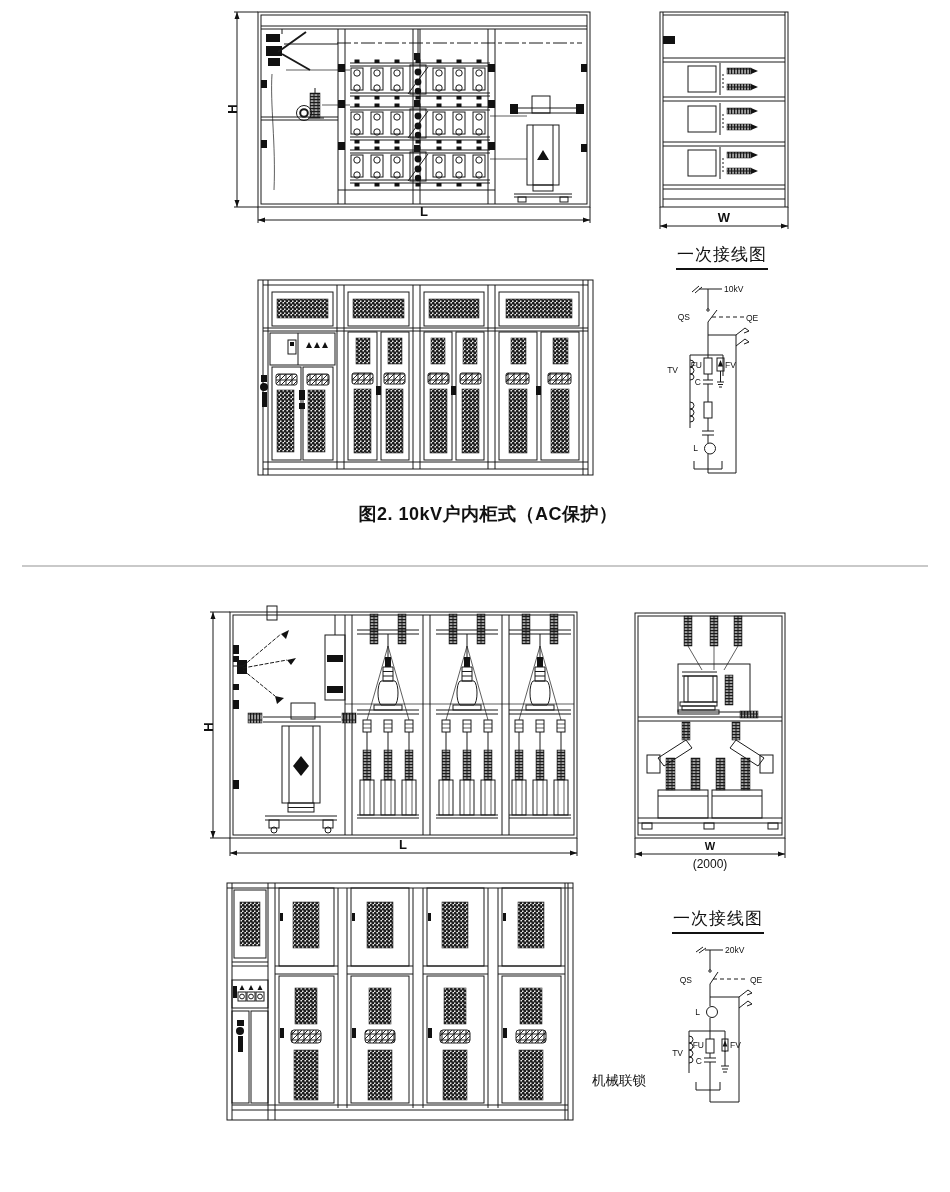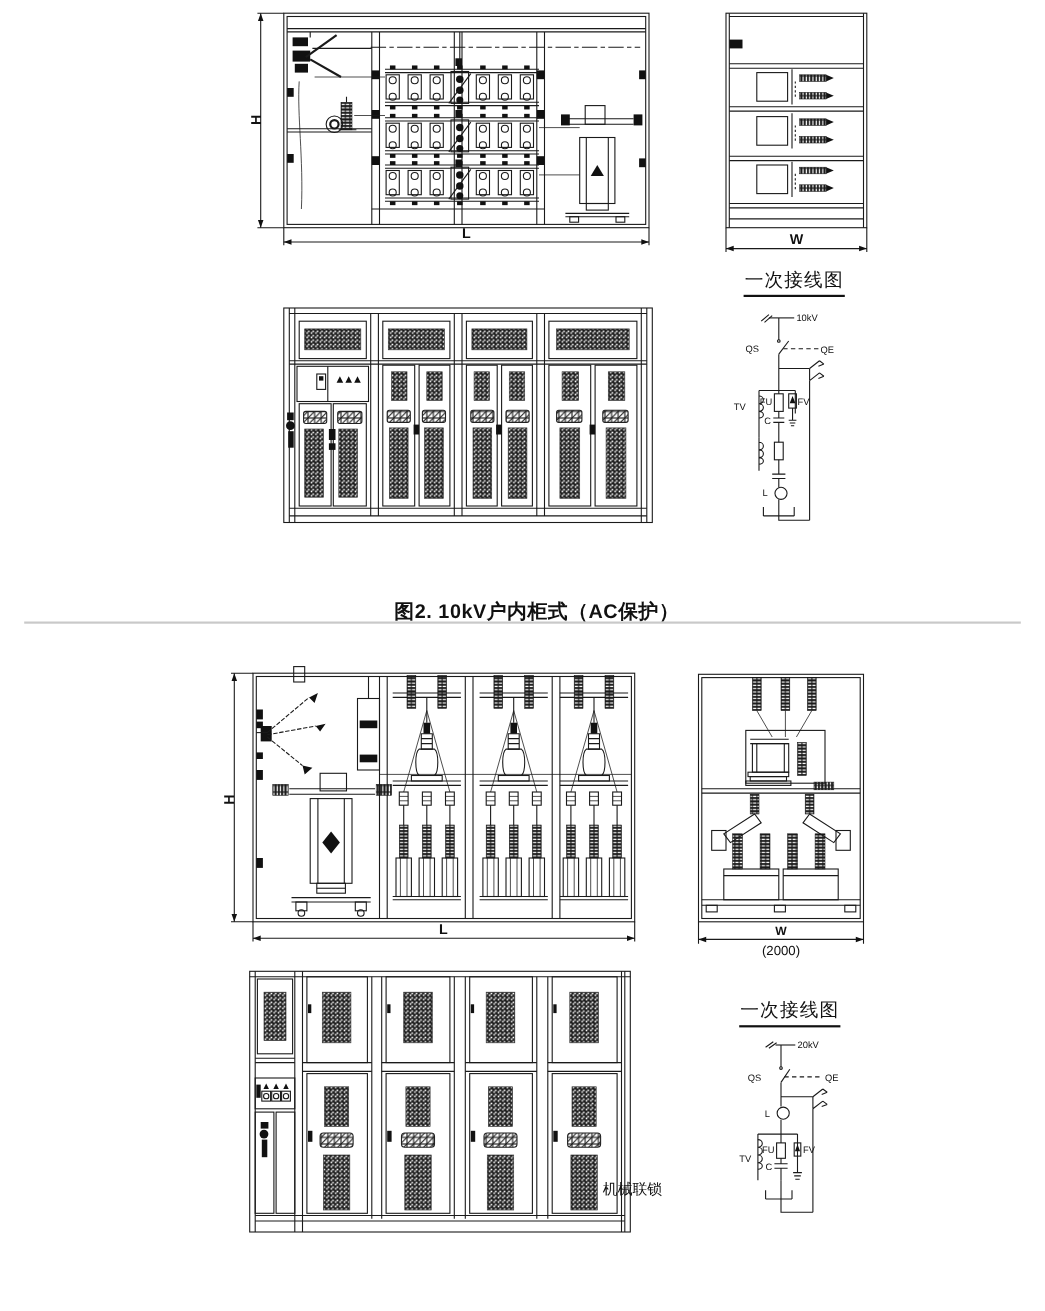--- a/index.html
+++ b/index.html
@@ -15,21 +15,21 @@
   svg .rh{fill:url(#ribsH);stroke:#111;stroke-width:.5;}
   svg .ht{fill:url(#hatch);stroke:#222;}
   svg .thin{stroke-width:.7;}
   svg .thick{stroke-width:2;}
   svg text{fill:#111;stroke:none;font-family:"Liberation Sans","DejaVu Sans",sans-serif;}
   .dimtext{font-size:13px;font-weight:bold;}
   .schtext{font-size:8.5px;}
   .sch-title{position:absolute;font-size:17px;font-weight:normal;letter-spacing:1px;
              border-bottom:2px solid #111;padding:0 1px 3px 1px;line-height:1.1;}
   .caption{position:absolute;left:188px;width:600px;text-align:center;
-           font-size:18px;font-weight:bold;letter-spacing:.5px;margin-top:42px;}
+           font-size:18px;font-weight:bold;letter-spacing:.5px;}
   .divider{position:absolute;left:22px;top:565px;width:906px;height:2px;background:#c9c9c9;}
   .side-label{position:absolute;font-size:13.5px;color:#111;}
 </style>
 </head>
 <body>
 
 <div class="page">
 
   <svg class="abs" width="0" height="0">
     <defs>
@@ -538,16 +538,16 @@
       <path d="M278,88 H345 M278,96 H345"></path>
       <rect x="282" y="98" width="59" height="127"></rect>
       <rect class="g" x="300" y="110" width="22" height="36"></rect>
       <rect class="ht" x="296" y="152" width="30" height="13" rx="3"></rect>
       <rect class="g" x="299" y="172" width="24" height="50"></rect>
       <rect class="f" x="283" y="150" width="4" height="10"></rect>
     </g>
     <path d="M12,227 H348 M12,232 H348"></path>
   </svg>
 
-  <div class="side-label abs" style="left:548px;top:1072px">机械联锁</div>
+  <div class="side-label abs" style="left:592px;top:1072px">机械联锁</div>
 
 
 </div>
 
 </body></html>

